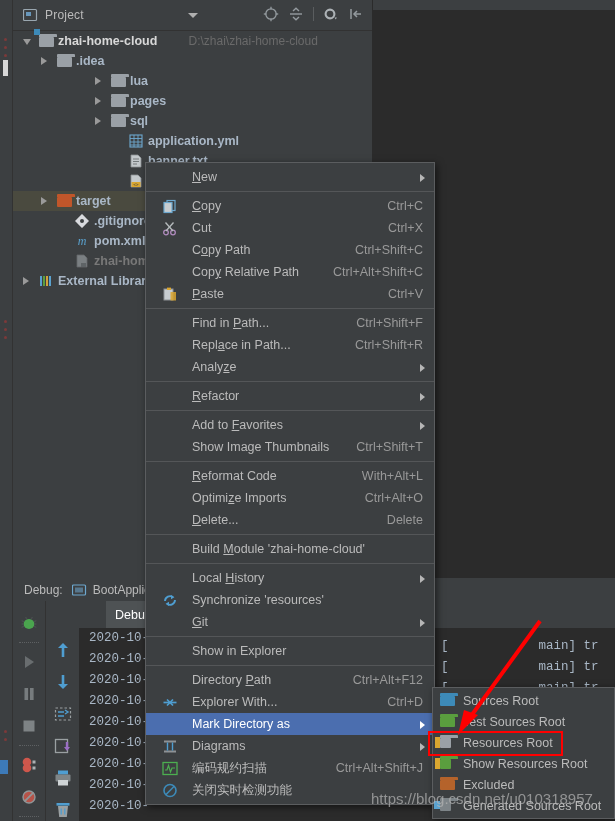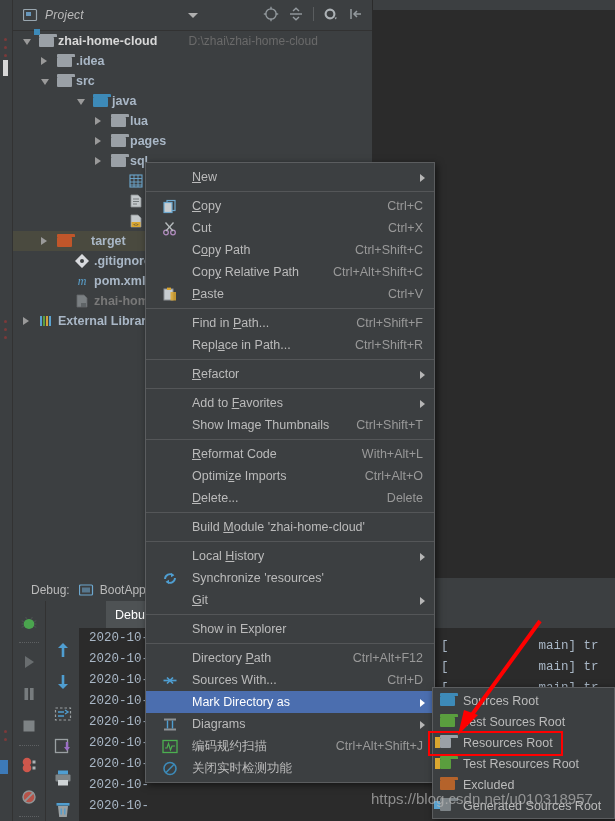--- a/index.html
+++ b/index.html
@@ -21,21 +21,21 @@
   
   .project-panel {
     position: absolute; left: 13px; top: 0; width: 360px; height: 578px;
     background: #3c3f41; border-right: 1px solid #2b2b2b;
   }
   .panel-header {
     position: relative; height: 31px; background: #3c3f41;
     border-bottom: 1px solid #323232; display:flex; align-items:center;
   }
   .panel-title {
-    font-size: 12px; color: #bbbbbb; margin-left: 32px; letter-spacing:.2px;font-style:italic;
+    font-size: 12px; color: #bbbbbb; margin-left: 32px; letter-spacing:.2px;
   }
   .panel-icon {
     position:absolute; left:10px; top:8px; width:15px; height:14px;
   }
   .hdr-caret {
     position:absolute; left:175px; top:13px; width:0;height:0;
     border-left:5px solid transparent;border-right:5px solid transparent;
     border-top:5px solid #b0b0b0;
   }
   .hdr-tools { position:absolute; right:8px; top:6px; display:flex; align-items:center; gap:9px; }
@@ -70,21 +70,21 @@
   .fld .tab { position:absolute; left:0; top:0; width:6px;height:3px; border-radius:1px 1px 0 0; }
   .fld .bdy { position:absolute; left:0; top:2.5px; width:15px;height:10.5px; border-radius:1px; }
 
   
   .editor-bg { position:absolute; left:373px; top:10px; width:242px; height:568px; background:#2b2b2b; }
   .editor-topline { position:absolute; left:373px; top:0; width:242px; height:10px; background:#3c3f41; }
 
   
   .debug-wrap { position:absolute; left:13px; top:578px; width:602px; height:243px; background:#3c3f41; }
   .debug-head { position:relative; height:23px; display:flex; align-items:center; }
-  .debug-head .dlabel { font-size:12px; color:#bbbbbb; margin-left:18px; }
+  .debug-head .dlabel { font-size:12px; color:#bbbbbb; margin-left:11px; }
   .run-icon { width:15px;height:13px; margin-left:9px; }
   .boot-name { font-size:12px; color:#bbbbbb; margin-left:6px; }
 
   .debug-body { position:absolute; left:0; top:23px; width:602px; height:220px; }
   .side-tools {
     position:absolute; left:0; top:0; width:33px; height:220px;
     background:#3c3f41; border-right:1px solid #323232;
     display:flex; flex-direction:column; align-items:center; padding-top:6px; gap:0;
   }
   .side-tools .st { width:22px; height:22px; margin:5px 0; opacity:.9; }
@@ -237,30 +237,20 @@
           <span class="ticon" style="left:26px"><span class="fld"><span class="tab" style="background:#9aa0a6"></span><span class="bdy" style="background:#9aa0a6"></span><span style="position:absolute;right:-1px;bottom:-1px;width:6px;height:6px;background:#3d8ab8"></span></span></span>
           <span class="tlabel bold" style="left:45px">zhai-home-cloud</span>
           <span class="tpath" style="left:175.5px">D:\zhai\zhai-home-cloud</span>
         </div>
         <div class="trow">
           <span class="arrow" style="left:28px"></span>
           <span class="ticon" style="left:44px"><span class="fld"><span class="tab" style="background:#9aa0a6"></span><span class="bdy" style="background:#9aa0a6"></span></span></span>
           <span class="tlabel" style="left:63px">.idea</span>
         </div>
         <div class="trow">
-          <span class="arrow open" style="left:28px"></span>
-          <span class="ticon" style="left:44px"><span class="fld"><span class="tab" style="background:#9aa0a6"></span><span class="bdy" style="background:#9aa0a6"></span></span></span>
-          <span class="tlabel" style="left:63px">src</span>
-        </div>
-        <div class="trow">
-          <span class="arrow open" style="left:64px"></span>
-          <span class="ticon" style="left:80px"><span class="fld"><span class="tab" style="background:#3d8ab8"></span><span class="bdy" style="background:#3d8ab8"></span></span></span>
-          <span class="tlabel" style="left:99px">java</span>
-        </div>
-        <div class="trow">
           <span class="arrow" style="left:82px"></span>
           <span class="ticon" style="left:98px"><span class="fld"><span class="tab" style="background:#9aa0a6"></span><span class="bdy" style="background:#9aa0a6"></span></span></span>
           <span class="tlabel" style="left:117px">lua</span>
         </div>
         <div class="trow">
           <span class="arrow" style="left:82px"></span>
           <span class="ticon" style="left:98px"><span class="fld"><span class="tab" style="background:#9aa0a6"></span><span class="bdy" style="background:#9aa0a6"></span></span></span>
           <span class="tlabel" style="left:117px">pages</span>
         </div>
         <div class="trow">
@@ -292,21 +282,21 @@
           <span class="ticon" style="left:116px"><svg width="14" height="14" viewBox="0 0 14 14">
               <path d="M2 1 h7 l3 3 v9 h-10 Z" fill="#c3c8cb" stroke="#8d9295" stroke-width=".8"></path>
               <rect x="2.5" y="8" width="9" height="5" fill="#d9a630"></rect>
               <text x="7" y="12.2" font-size="4.4" fill="#3c3f41" text-anchor="middle" font-family="monospace">&lt;&gt;</text>
             </svg></span>
           <span class="tlabel" style="left:135px">logback-spring.xml</span>
         </div>
         <div class="trow hl">
           <span class="arrow" style="left:28px"></span>
           <span class="ticon" style="left:44px"><span class="fld"><span class="tab" style="background:#c0562a"></span><span class="bdy" style="background:#c0562a"></span></span></span>
-          <span class="tlabel" style="left:78px">target</span>
+          <span class="tlabel" style="left:63px">target</span>
         </div>
         <div class="trow">
           <span class="ticon" style="left:62px"><svg width="14" height="14" viewBox="0 0 14 14">
               <rect x="2" y="2" width="10" height="10" transform="rotate(45 7 7)" fill="#d8dade"></rect>
               <circle cx="7" cy="7" r="2" fill="#3c3f41"></circle>
             </svg></span>
           <span class="tlabel" style="left:81px">.gitignore</span>
         </div>
         <div class="trow">
           <span class="ticon" style="left:62px"><svg width="14" height="14" viewBox="0 0 14 14">
@@ -523,20 +513,24 @@
       </div>
       <div class="msep"></div>
       <div class="mi">
         <span>Find in <span class="acc">P</span>ath...</span>
         <span class="short">Ctrl+Shift+F</span>
       </div>
       <div class="mi">
         <span>Repl<span class="acc">a</span>ce in Path...</span>
         <span class="short">Ctrl+Shift+R</span>
       </div>
+      <div class="mi">
+        <span>Analy<span class="acc">z</span>e</span>
+        <span class="sub"></span>
+      </div>
       <div class="msep"></div>
       <div class="mi">
         <span><span class="acc">R</span>efactor</span>
         <span class="sub"></span>
       </div>
       <div class="msep"></div>
       <div class="mi">
         <span>Add to <span class="acc">F</span>avorites</span>
         <span class="sub"></span>
       </div>
@@ -588,21 +582,21 @@
         <span>Directory <span class="acc">P</span>ath</span>
         <span class="short">Ctrl+Alt+F12</span>
       </div>
       <div class="mi">
         <span class="mico"><svg width="16" height="15" viewBox="0 0 16 15">
             <line x1="1.5" y1="7.5" x2="7" y2="7.5" stroke="#4f9ed1" stroke-width="1.7"></line>
             <path d="M5 4.5 L8 7.5 L5 10.5" fill="none" stroke="#4f9ed1" stroke-width="1.7"></path>
             <line x1="14.5" y1="7.5" x2="9" y2="7.5" stroke="#4f9ed1" stroke-width="1.7"></line>
             <path d="M11 4.5 L8 7.5 L11 10.5" fill="none" stroke="#4f9ed1" stroke-width="1.7"></path>
           </svg></span>
-        <span>Sources With...</span>
+        <span>Explorer With...</span>
         <span class="short">Ctrl+D</span>
       </div>
       <div class="mi sel">
         <span>Mark Directory as</span>
         <span class="sub"></span>
       </div>
       <div class="mi">
         <span class="mico"><svg width="16" height="15" viewBox="0 0 16 15">
             <rect x="2" y="1.5" width="12" height="2" fill="#8d9295"></rect>
             <rect x="2" y="11.5" width="12" height="2" fill="#8d9295"></rect>
@@ -637,21 +631,21 @@
       <div class="smi">
         <span class="smico"><span class="fld"><span class="tab" style="background:#5a9e3e"></span><span class="bdy" style="background:#5a9e3e"></span></span></span>
         <span>Test Sources Root</span>
       </div>
       <div class="smi">
         <span class="smico"><span class="fld" style="width:16px"><span class="tab" style="background:#9aa0a6"></span><span class="bdy" style="background:#9aa0a6;width:11px"></span><span style="position:absolute;right:0;top:2px;width:5px;height:11px;background:#d9a630"></span></span></span>
         <span>Resources Root</span>
       </div>
       <div class="smi">
         <span class="smico"><span class="fld" style="width:16px"><span class="tab" style="background:#5a9e3e"></span><span class="bdy" style="background:#5a9e3e;width:11px"></span><span style="position:absolute;right:0;top:2px;width:5px;height:11px;background:#d9a630"></span></span></span>
-        <span>Test Resources Root</span>
+        <span>Show Resources Root</span>
       </div>
       <div class="smi">
         <span class="smico"><span class="fld"><span class="tab" style="background:#b5632b"></span><span class="bdy" style="background:#b5632b"></span></span></span>
         <span>Excluded</span>
       </div>
       <div class="smi">
         <span class="smico"><span class="fld" style="width:16px"><span class="tab" style="background:#7d8488"></span><span class="bdy" style="background:#7d8488;width:11px"></span><span style="position:absolute;right:0;top:3px;width:6px;height:8px;background:#5aa2cf"></span></span></span>
         <span>Generated Sources Root</span>
       </div>
     </div>

